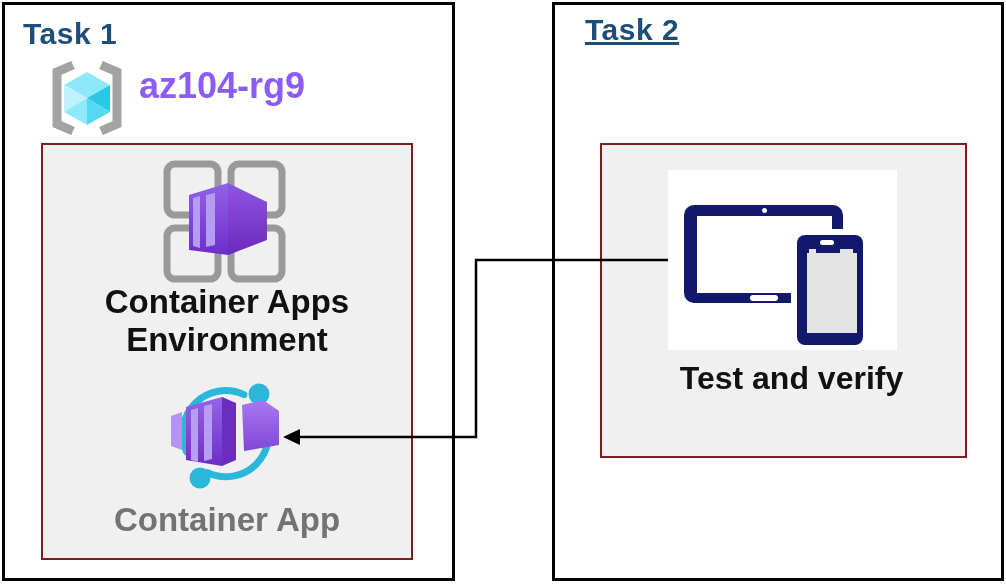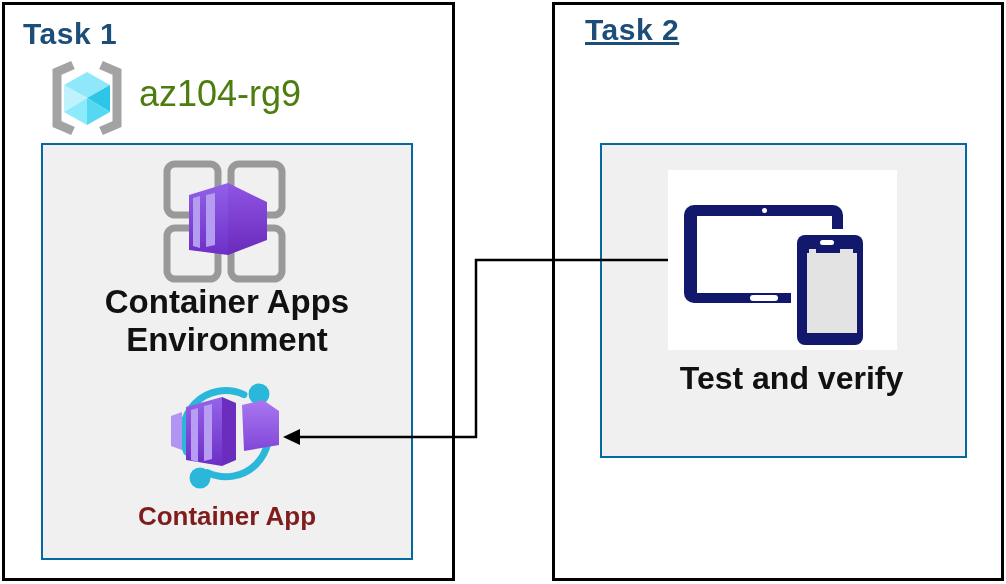--- a/index.html
+++ b/index.html
@@ -15,39 +15,39 @@
   #task1-box { left: 2px; top: 2px; width: 453px; height: 579px; }
   #task2-box { left: 552px; top: 2px; width: 452px; height: 579px; }
   .task-title {
     position: absolute; font-size: 30px; font-weight: bold;
     color: #1d4e79; letter-spacing: 0.5px; white-space: nowrap;
   }
   #task1-box .task-title { left: 18px; top: 12px; }
   #task2-box .task-title { left: 30px; top: 8px; text-decoration: underline; }
   .rg-icon { position: absolute; left: 38px; top: 54px; }
   .rg-label {
-    position: absolute; left: 134px; top: 68px;
-    font-size: 36px; font-weight: normal; color: #4d7c0f; white-space: nowrap;
+    position: absolute; left: 134px; top: 60px;
+    font-size: 36px; font-weight: bold; color: #8b5cf6; white-space: nowrap;
   }
   .inner-panel {
     position: absolute; box-sizing: content-box;
-    border: 2px solid #0369a1; background: #f0f0f0;
+    border: 2px solid #7f1d1d; background: #f0f0f0;
   }
   #panel1 { left: 36px; top: 138px; width: 368px; height: 413px; }
   #panel2 { left: 45px; top: 138px; width: 363px; height: 311px; }
   .env-icon { position: absolute; left: 119px; top: 13px; }
   .env-label {
     position: absolute; left: 0; right: 0; top: 138px; margin: 0 auto;
     width: 320px; text-align: center;
     font-size: 33px; line-height: 38px; font-weight: bold; color: #111;
   }
   .app-icon { position: absolute; left: 119px; top: 229px; }
   .app-label {
     position: absolute; left: 0; right: 0; top: 356px; text-align: center;
-    font-size: 26px; font-weight: bold; color: #7f1d1d; white-space: nowrap;
+    font-size: 33px; font-weight: bold; color: #737373; white-space: nowrap;
   }
   .white-card {
     position: absolute; left: 66px; top: 25px; width: 229px; height: 180px;
     background: #ffffff;
   }
   .test-label {
     position: absolute; left: 0; right: 0; top: 215px; text-align: center;
     font-size: 32px; font-weight: bold; color: #111; white-space: nowrap; margin-left: 16px;
   }
   #connector-overlay {

